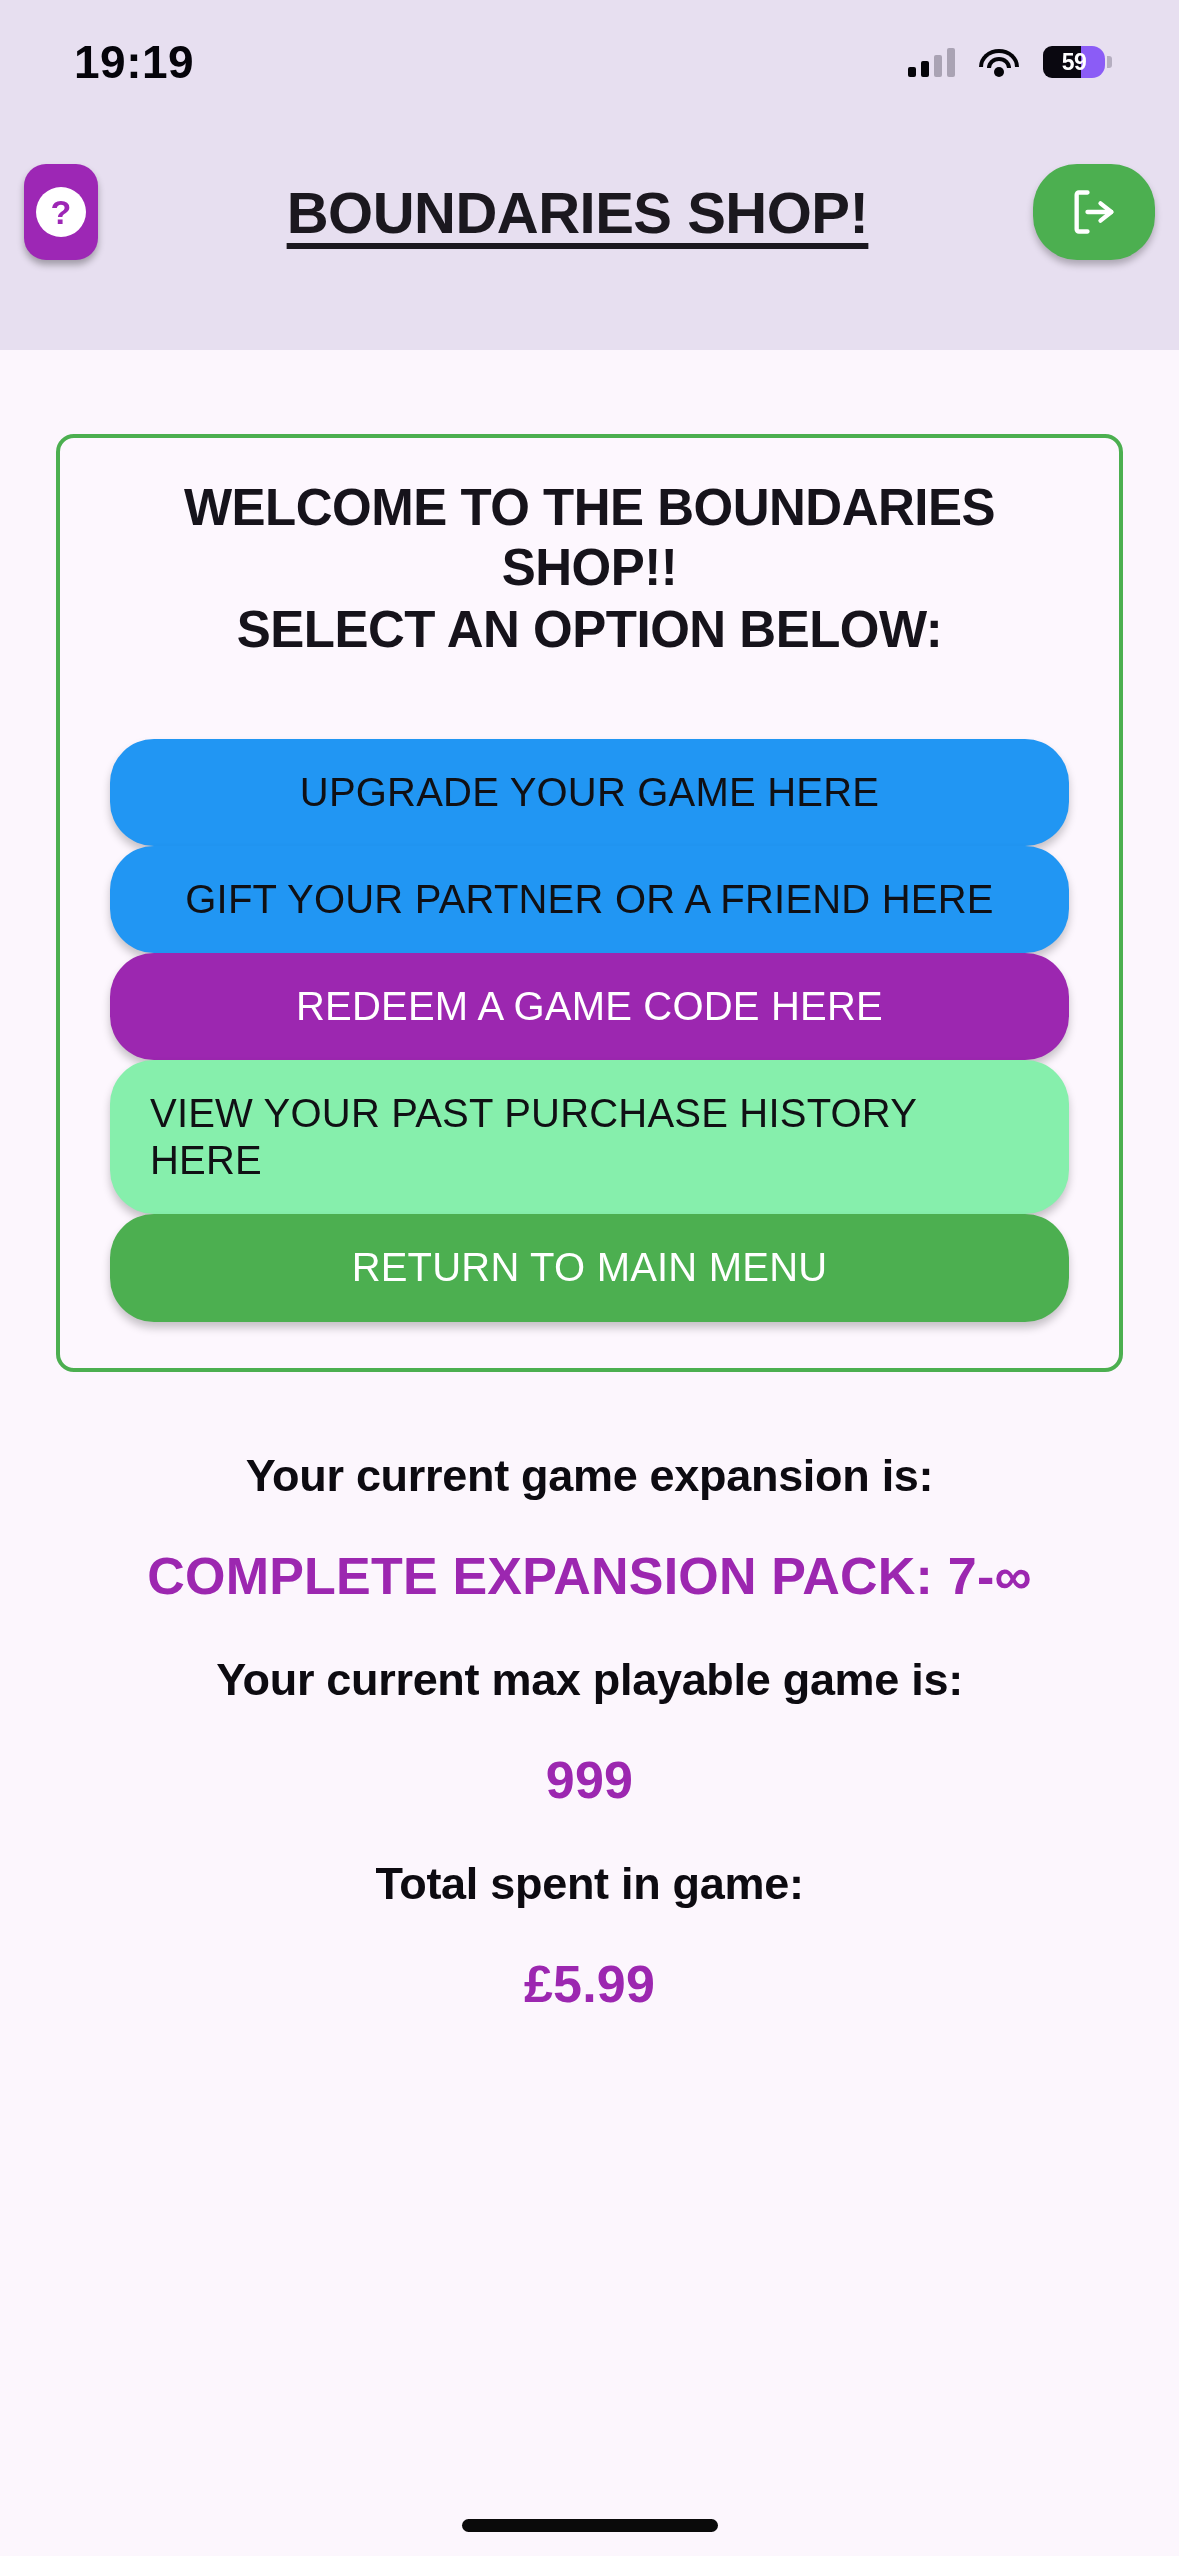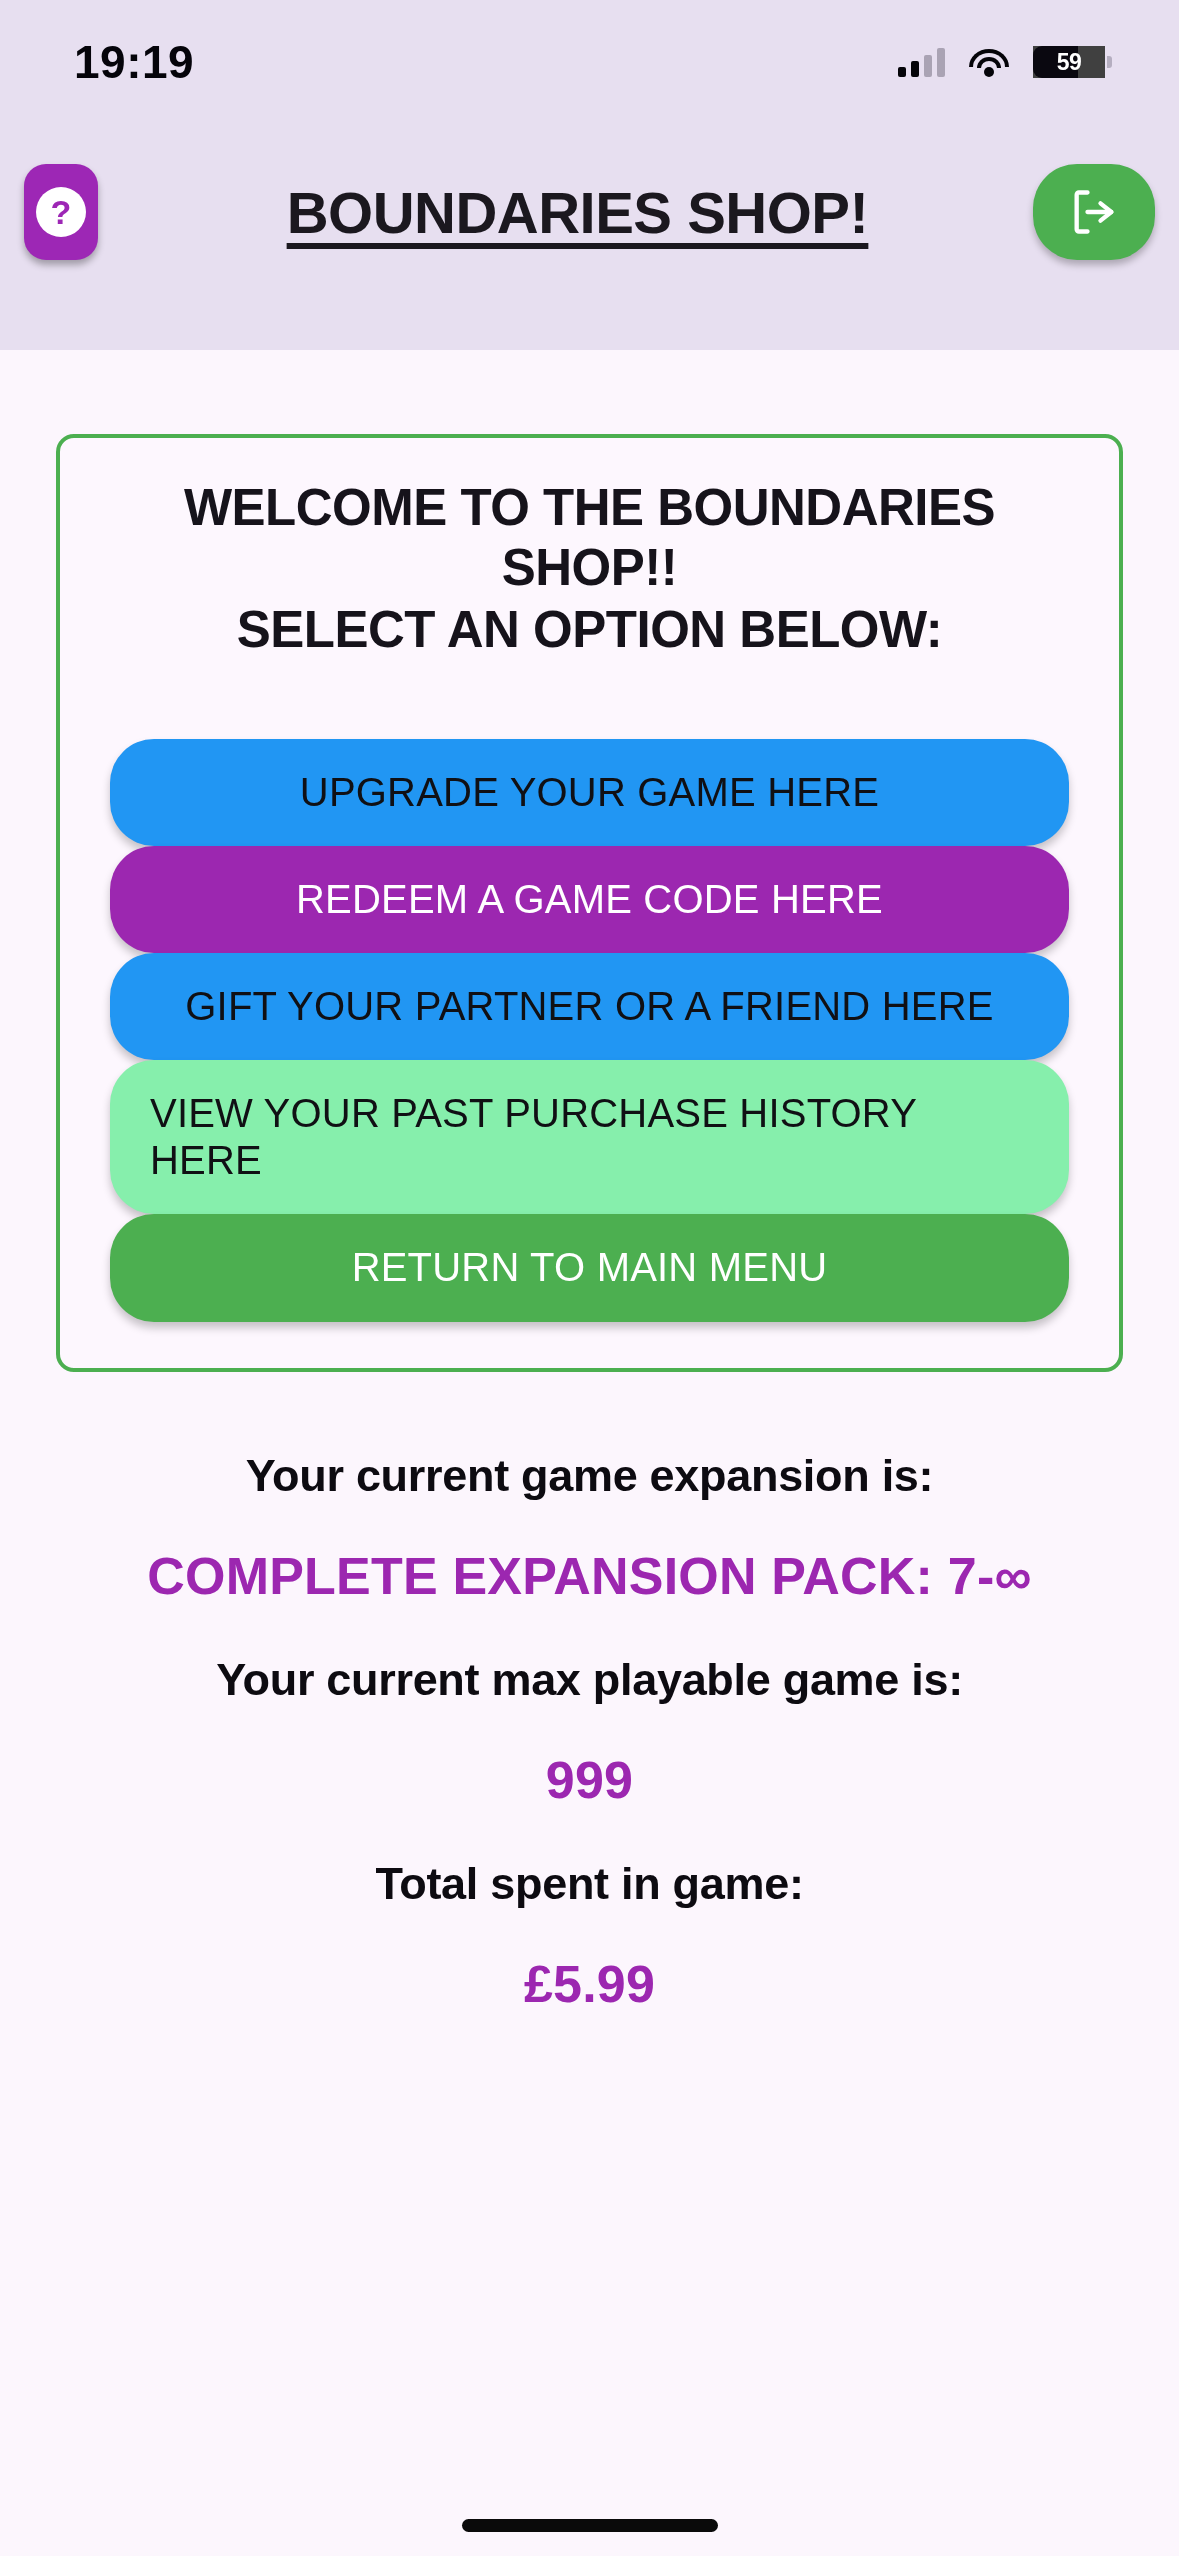--- a/index.html
+++ b/index.html
@@ -40,22 +40,22 @@
     border-radius:50% 50% 0 0 / 100% 100% 0 0;
   }
   .wifi b:nth-child(1){ width:40px; height:18px; top:2px; }
   .wifi b:nth-child(2){ width:24px; height:11px; top:10px; }
   .wifi b:nth-child(3){
     width:10px; height:10px; top:20px; border:none;
     background:#050409; border-radius:50%;
   }
 
   .battery{
-    position:relative; width:72px; height:32px;
-    background:#404040; border-radius:0;
+    position:relative; width:62px; height:32px;
+    background:#8b5cf6; border-radius:13px;
     display:flex; align-items:center;
   }
   .battery::after{
     content:""; position:absolute; right:-7px; top:10px;
     width:5px; height:12px; background:#b5aec0;
     border-radius:0 3px 3px 0;
   }
   .battery-fill{
     position:absolute; left:0; top:0; bottom:0;
     width:62%; background:#0a0810; border-radius:9px 0 0 9px;
@@ -203,22 +203,22 @@
 </div>
 
 <div class="content">
 
   <div class="card">
     <div class="card-title">WELCOME TO THE BOUNDARIES SHOP!!</div>
     <div class="card-sub">SELECT AN OPTION BELOW:</div>
 
     <div class="btn-list">
       <button class="btn btn-blue center">UPGRADE YOUR GAME HERE</button>
+      <button class="btn btn-blue center">GIFT YOUR PARTNER OR A FRIEND HERE</button>
       <button class="btn btn-purple center">REDEEM A GAME CODE HERE</button>
-      <button class="btn btn-blue center">GIFT YOUR PARTNER OR A FRIEND HERE</button>
       <button class="btn btn-orange left">VIEW YOUR PAST PURCHASE HISTORY HERE</button>
       <button class="btn btn-green center">RETURN TO MAIN MENU</button>
     </div>
   </div>
 
   <div class="stats">
     <div class="stat-label">Your current game expansion is:</div>
     <div class="stat-value">COMPLETE EXPANSION PACK: 7-∞</div>
     <div class="stat-gap"></div>
     <div class="stat-label">Your current max playable game is:</div>

